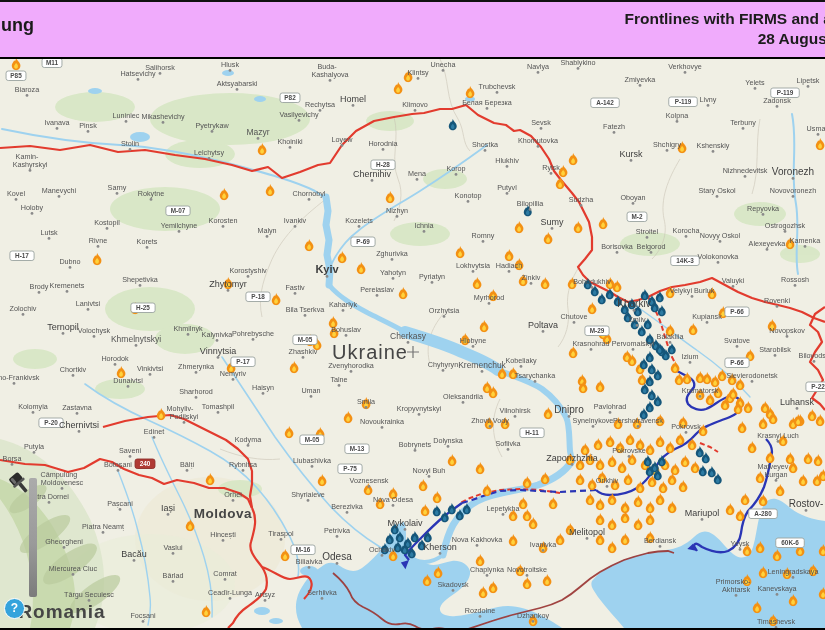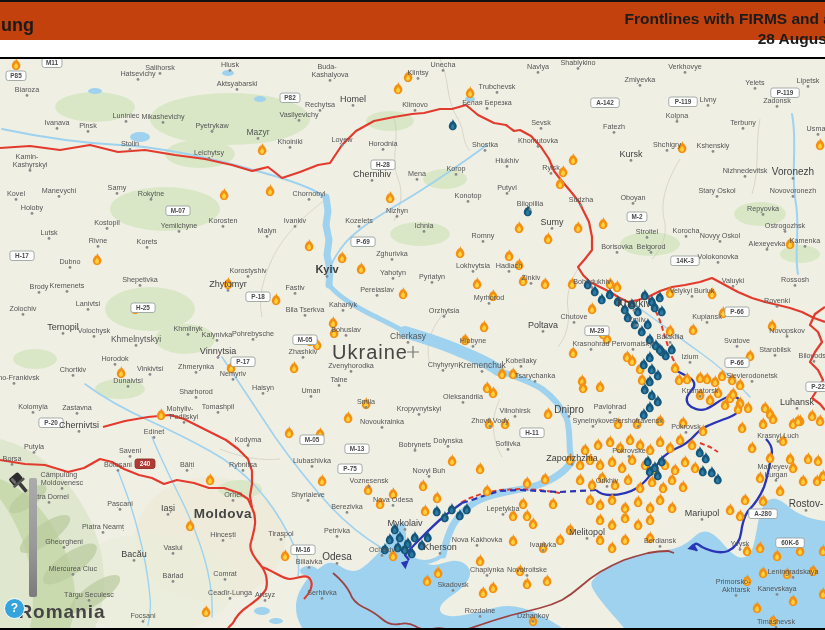--- a/index.html
+++ b/index.html
@@ -1,19 +1,19 @@
 <!DOCTYPE html>
 <html><head>
 <meta charset="utf-8">
 <style>
   html,body{margin:0;padding:0;background:#fff;width:825px;height:630px;overflow:hidden;
     font-family:"Liberation Sans",sans-serif;}
   #frame{position:relative;width:825px;height:630px;overflow:hidden;}
   #topline{position:absolute;top:0;left:0;width:825px;height:2px;background:#111;}
-  #header{position:absolute;top:2px;left:0;width:825px;height:38px;background:#c2410c;}
+  #header{position:absolute;top:2px;left:0;width:825px;height:55px;background:#f0abfc;}
   #logo-frag{position:absolute;top:13px;left:1px;font-size:18px;font-weight:bold;color:#1a1a1a;}
   #hdr-title{position:absolute;top:7px;right:-7px;text-align:right;font-weight:bold;
     font-size:15.5px;line-height:20px;color:#1c1c1c;white-space:nowrap;}
   #mapwrap{position:absolute;top:57px;left:0;width:825px;height:573px;
     border-top:2px solid #000;border-bottom:2px solid #000;box-sizing:border-box;background:#f0efe4;}
   #map-svg{display:block;}
   
   #pin{position:absolute;top:469px;left:5px;width:30px;height:30px;}
   #bar{position:absolute;top:478px;left:29px;width:8px;height:119px;border-radius:2px;
     background:linear-gradient(#ababab,#9a9a9a 55%,#7b7b7b);}

